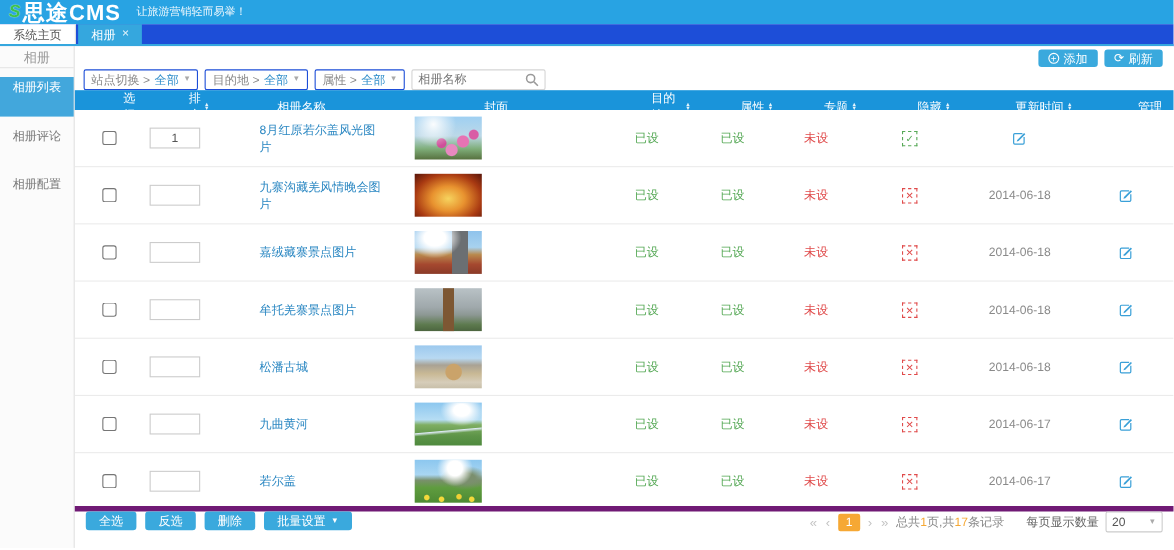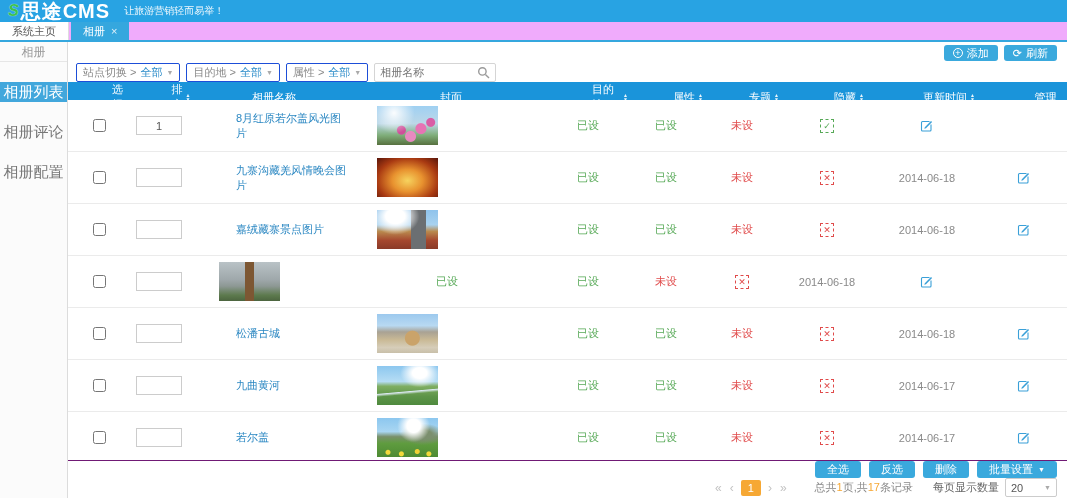--- a/index.html
+++ b/index.html
@@ -11,34 +11,34 @@
     color:#fff; padding:0 10px 0 8px; }
   .logo-s { color:#3cc24e; font-weight:bold; font-style:italic; font-size:16px;
     margin-right:2px; text-shadow:0 0 1px #fff; }
   .logo-text { font-size:20px; font-weight:bold; letter-spacing:1px; }
   .tagline { font-size:10px; margin-left:14px; opacity:.92; }
   .topmenu { margin-left:auto; display:flex; align-items:center; gap:14px; }
   .topmenu a { color:#fff; font-size:11px; text-decoration:none; cursor:pointer; }
   .topmenu a.logout { margin-left:8px; }
 
   
-  .tabbar { height:20px; background:#f0abfc; display:flex; align-items:stretch;
+  .tabbar { height:20px; background:#1d4ed8; display:flex; align-items:stretch;
     border-bottom:2px solid #35a7de; }
   .tab { padding:0 12px; font-size:11px; color:#555; display:flex; align-items:center;
     gap:6px; background:#fff; cursor:pointer; border-right:1px solid #ddd; }
   .tab.active { background:#35a7de; color:#fff; border-right:none; margin-left:2px; }
   .tab-close { font-size:11px; line-height:10px; opacity:.85; cursor:pointer; }
 
   
   .body { display:flex; height:456px; }
   .sidebar { width:68px; background:#fbfbfb; border-right:1px solid #dcdcdc; }
   .sb-title { height:20px; line-height:20px; text-align:center; color:#999;
     font-size:12px; border-bottom:1px solid #e6e6e6; }
-  .sb-item { height:20px; line-height:20px; text-align:center; font-size:15px;
-    color:#777; margin-top:20px; cursor:pointer; }
+  .sb-item { height:36px; line-height:20px; text-align:center; font-size:11px;
+    color:#777; margin-top:8px; cursor:pointer; }
   .sb-item.active { background:#42a7dc; color:#fff; }
   .main { flex:1; display:flex; flex-direction:column; background:#fff; min-width:0; }
 
   
   .toolbar { height:20px; display:flex; justify-content:flex-end; align-items:center;
     gap:6px; padding:2px 10px 0 10px; }
   .btn { background:#3aa9dd; color:#fff; border:none; border-radius:3px;
     font-size:11px; height:16px; padding:0 9px; display:inline-flex;
     align-items:center; gap:4px; cursor:pointer;
     font-family:"Liberation Sans","DejaVu Sans",sans-serif; }
@@ -114,33 +114,33 @@
   .cover-7 { background:
     radial-gradient(circle at 60% 20%, #fff 0 14%, transparent 34%),
     radial-gradient(circle at 18% 88%, #f3d93b 2px, transparent 3px),
     radial-gradient(circle at 40% 92%, #f3d93b 2px, transparent 3px),
     radial-gradient(circle at 66% 86%, #f0d034 2px, transparent 3px),
     radial-gradient(circle at 85% 92%, #f3d93b 2px, transparent 3px),
     radial-gradient(ellipse at 75% 42%, #7b8f6e 0 14%, transparent 34%),
     linear-gradient(180deg,#8cc7ef 0%,#a9d6f2 35%,#79906b 48%,#5f9c3f 65%,#4d8a33 100%); }
 
   
-  .footer { height:38px; border-top:1px solid #701a75; display:flex;
-    align-items:flex-end; padding:0 10px;flex-direction:column; }
+  .footer { height:38px; border-top:5px solid #701a75; display:flex;
+    align-items:flex-start; padding:0 10px; }
   .foot-left { display:flex; gap:8px; }
   .foot-btn { background:#3aa9dd; color:#fff; border:none; border-radius:3px;
     font-size:11px; height:17px; padding:0 12px; cursor:pointer;
     display:inline-flex; align-items:center; gap:5px;
     font-family:"Liberation Sans","DejaVu Sans",sans-serif; }
   .foot-btn .caret { color:#fff; }
   .foot-right { margin-left:auto; display:flex; align-items:center; gap:6px; }
   .pg-arrow { color:#c3c3c3; font-size:12px; cursor:pointer; padding:0 1px; }
   .pg-current { background:#f6a834; color:#fff; font-size:11px; border-radius:2px;
     padding:2px 7px; cursor:pointer; }
-  .pg-summary { color:#888; font-size:11px; margin-left:21px; }
+  .pg-summary { color:#888; font-size:11px; margin-left:0; }
   .pg-summary em { color:#f6a834; font-style:normal; }
   .pp-label { color:#666; font-size:11px; margin-left:14px; }
   .pp-select { border:1px solid #ccc; border-radius:2px; height:19px; width:52px;
     display:flex; align-items:center; justify-content:space-between; padding:0 5px;
     font-size:11px; color:#555; background:#fff; cursor:pointer; }
 </style>
 </head>
 <body>
 
 <header class="topbar">
@@ -375,20 +375,23 @@
     </span>
           </div>
   </div>
 
   <div class="trow grid">
     <div class="cell">
             <input type="checkbox" style="">
           </div>
     <div class="cell">
             <input type="text" class="order-input" style="">
+          </div>
+    <div class="cell c-name">
+            <a href="#" class="album-link">牟托羌寨景点图片</a>
           </div>
     <div class="cell c-cover">
             <div class="cover cover-4"></div>
           </div>
     <div class="cell">
             <span class="status st-green">已设</span>
           </div>
     <div class="cell">
             <span class="status st-green">已设</span>
           </div>

